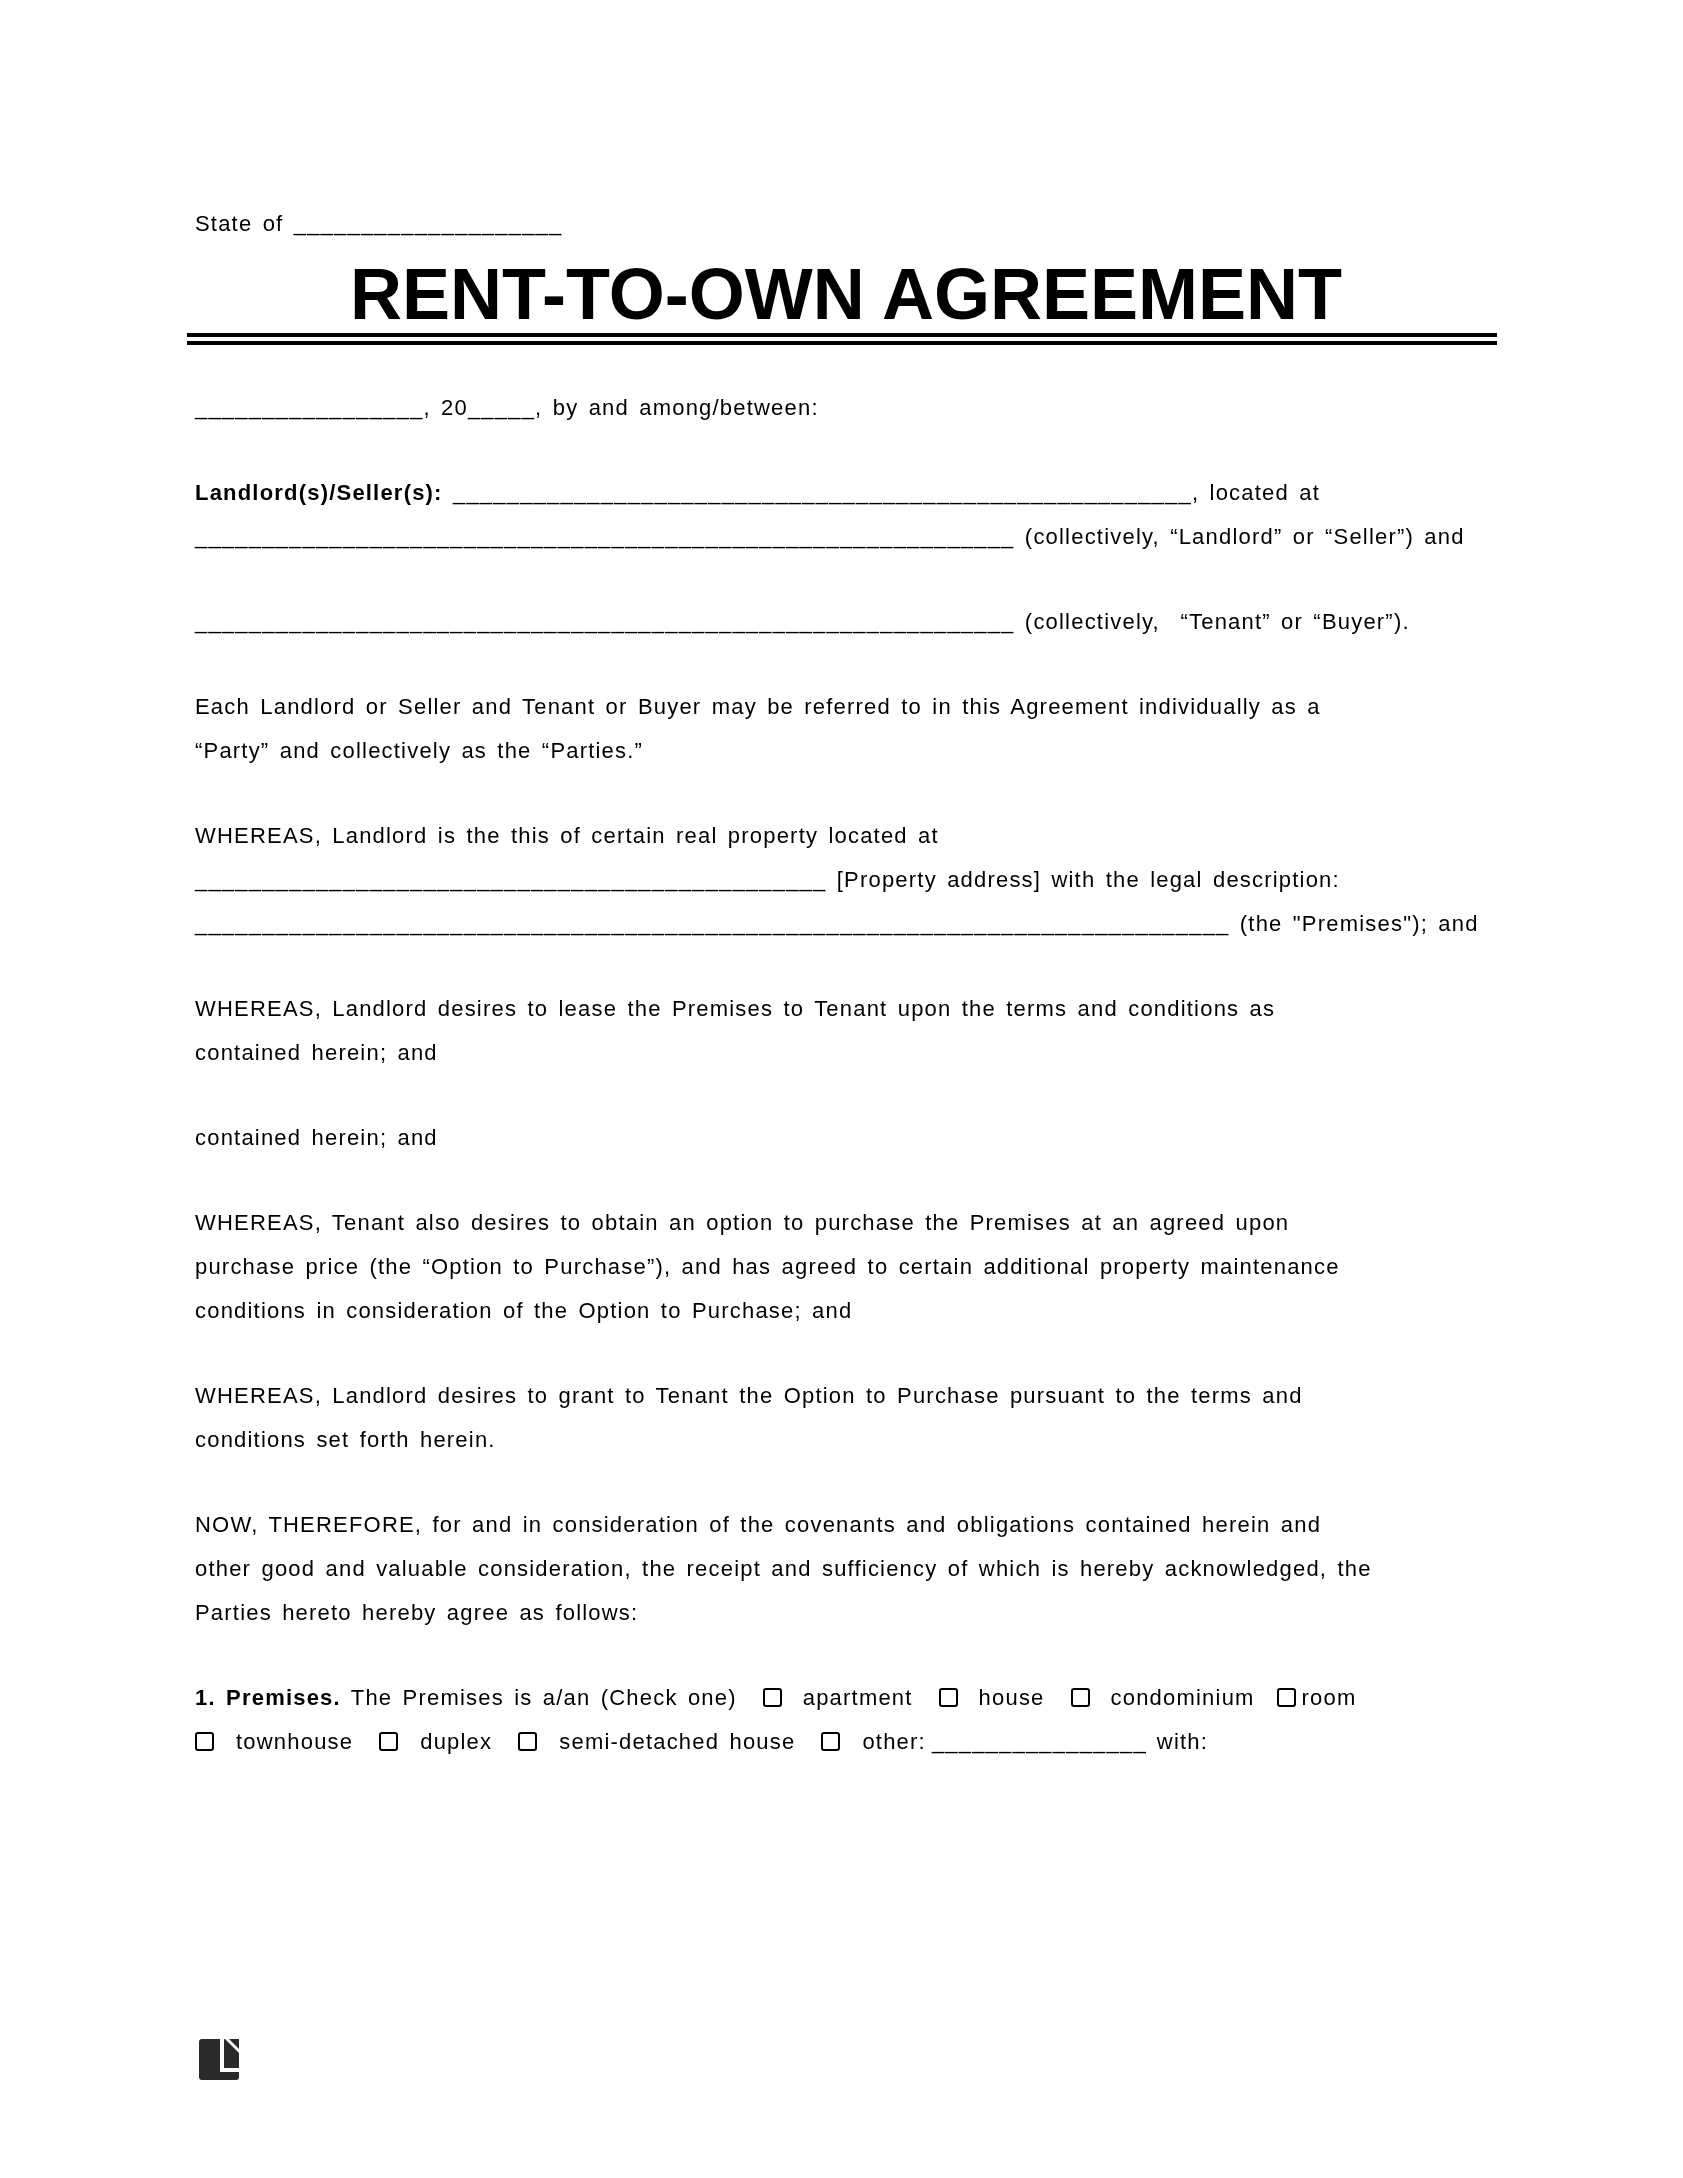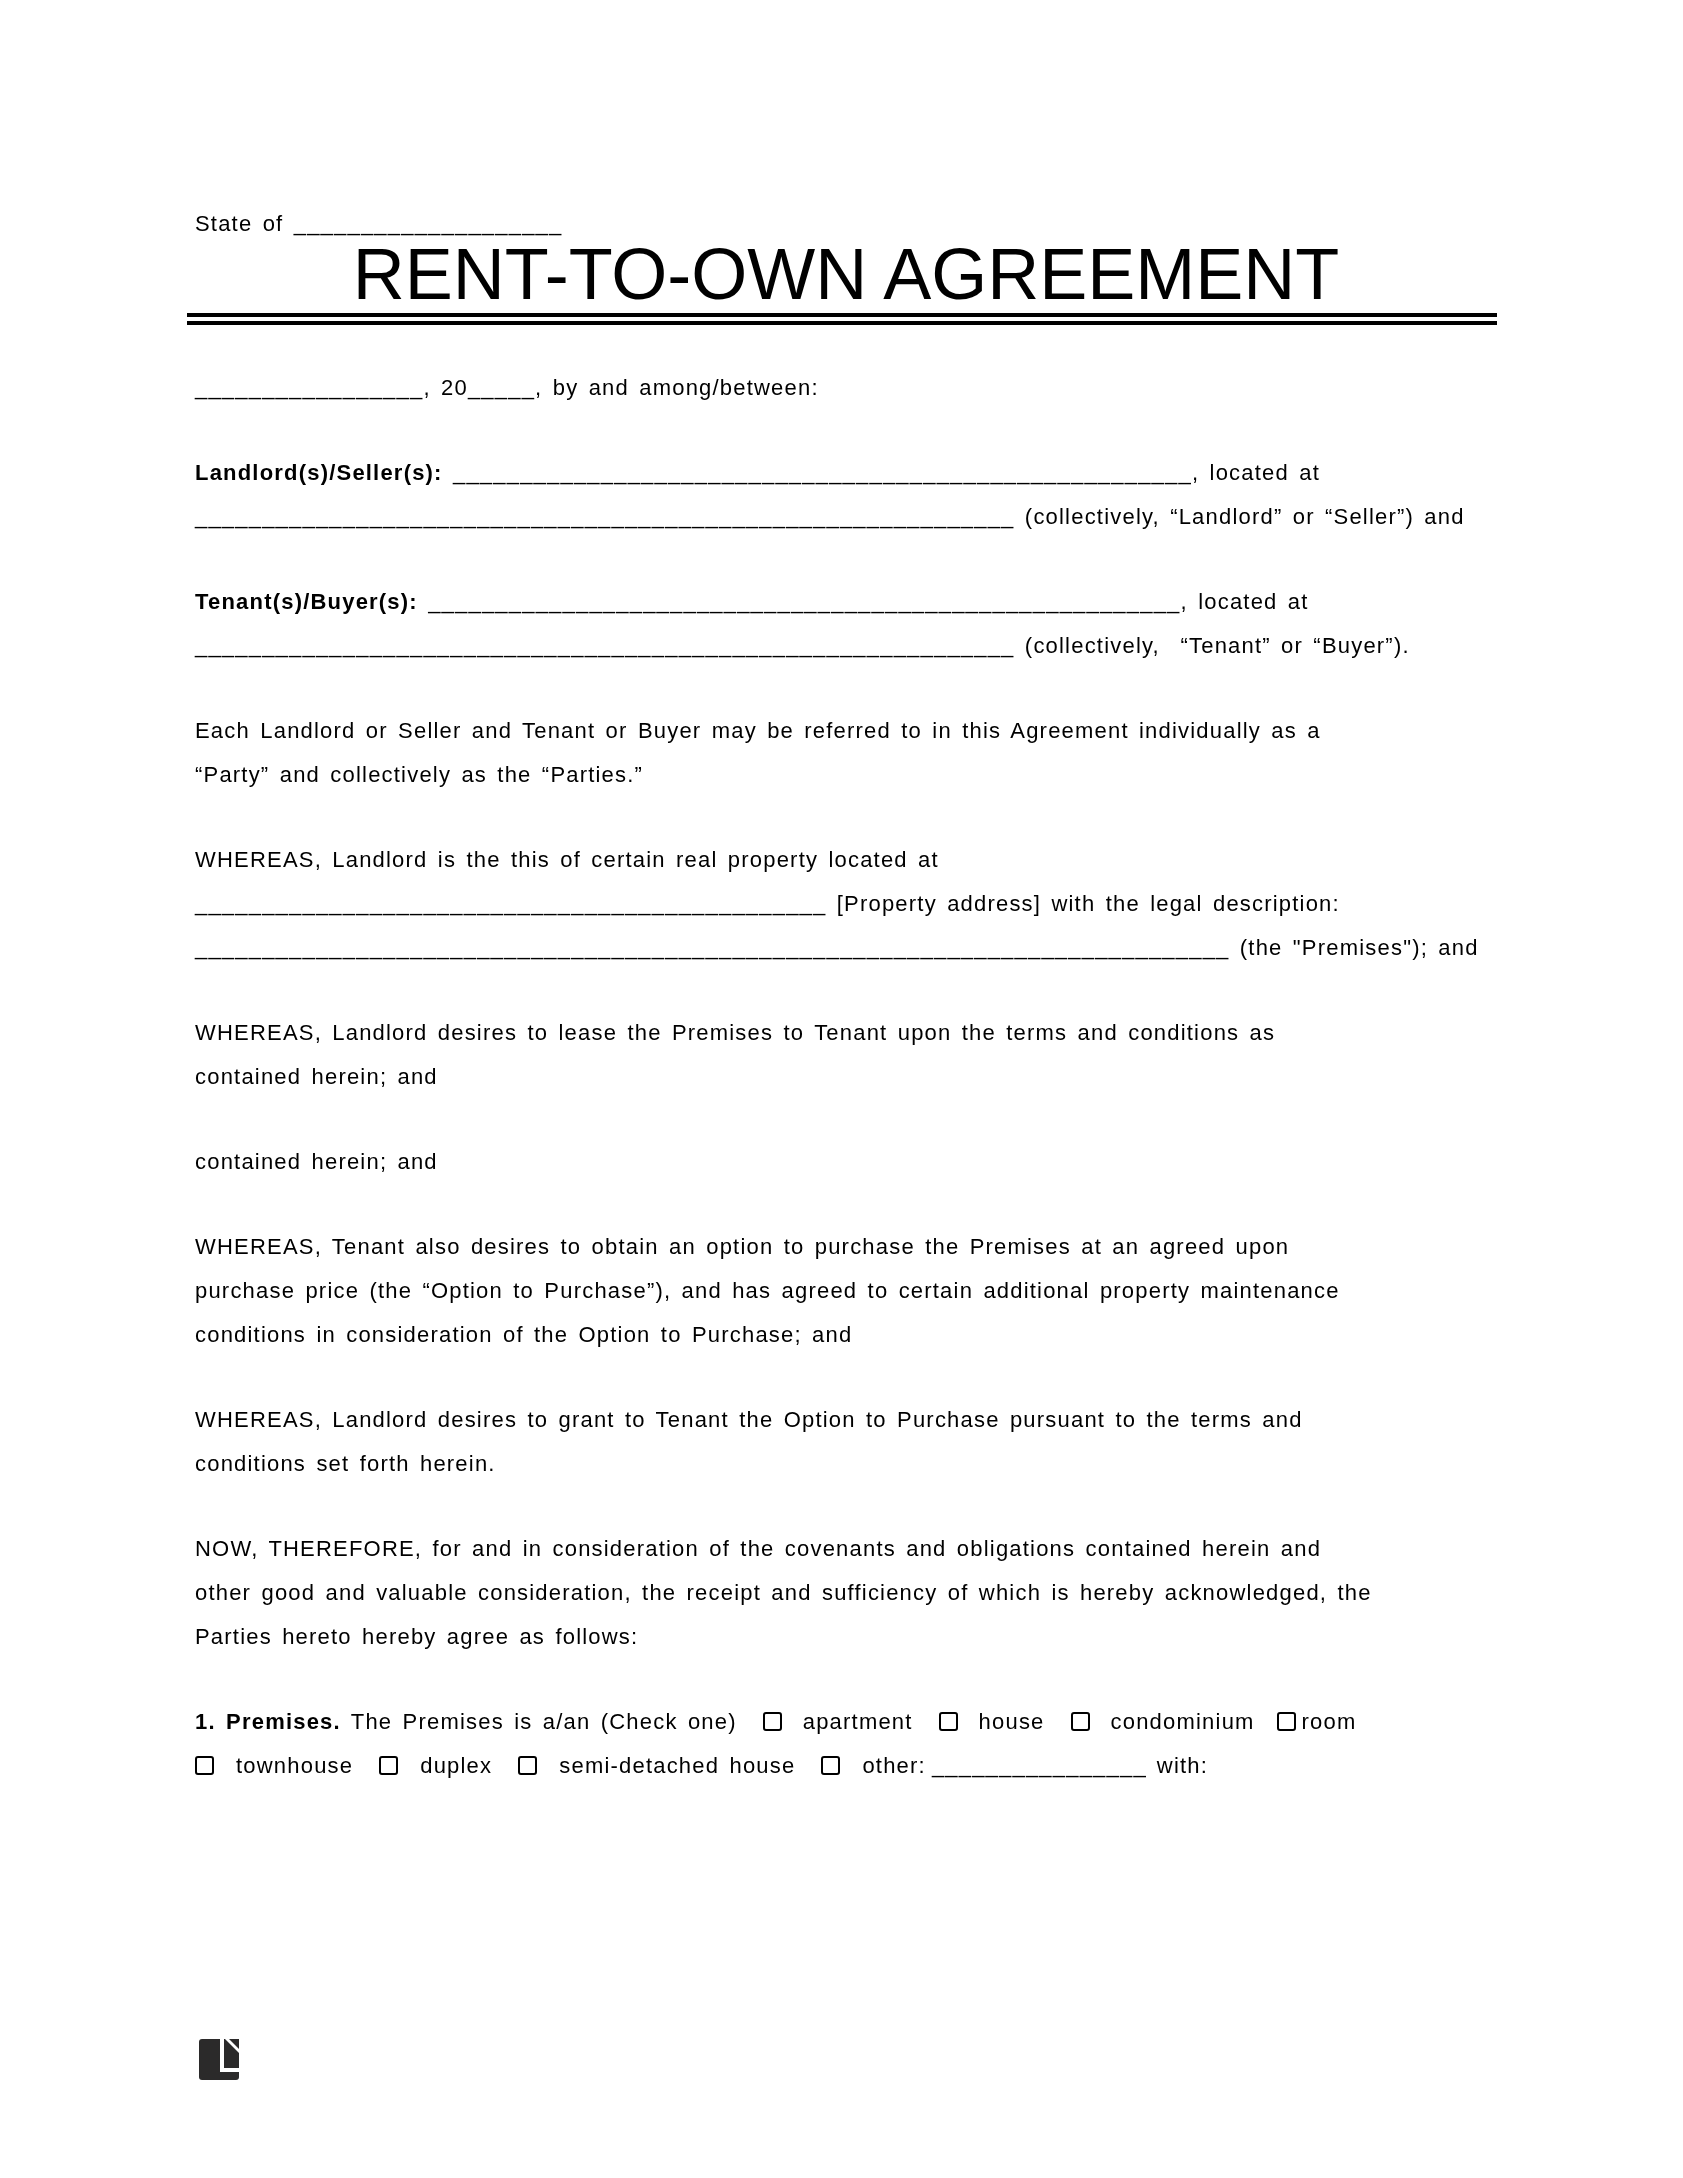--- a/index.html
+++ b/index.html
@@ -11,22 +11,22 @@
     color: #000000;
     font-size: 22px;
     letter-spacing: 1.2px;
     word-spacing: 3px;
     overflow: hidden;
   }
   .page { position: absolute; left: 0; top: 0; width: 1683px; height: 1783px; background: #ffffff; }
   .content { position: absolute; left: 195px; top: 0; width: 1302px; }
   .state-line { margin-top: 210px; line-height: 28px; white-space: pre; }
   .doc-title {
-    margin-top: 0;
-    font-size: 72px; line-height: 72px; font-weight: normal;
+    margin-top: 20px;
+    font-size: 72px; line-height: 72px; font-weight: bold;
     letter-spacing: 0; word-spacing: 0;
     text-align: center; white-space: pre;
   }
   .double-rule {
     margin-top: 3px; margin-left: -8px;
     width: 1310px; height: 12px;
     border-top: 4px solid #000; border-bottom: 4px solid #000;
   }
   .para { margin-top: 41px; }
   .para .line { line-height: 44px; white-space: pre; }
@@ -61,21 +61,20 @@
     <div class="para">
       <div class="line">_________________, 20_____, by and among/between:</div>
     </div>
 
     <div class="para">
       <div class="line"><span class="bold">Landlord(s)/Seller(s):</span><span> _______________________________________________________, located at</span></div>
       <div class="line">_____________________________________________________________ (collectively, “Landlord” or “Seller”) and</div>
     </div>
 
     <div class="para">
-      <div class="line"><span class="bold">Tenant(s)/Buyer(s):</span><span> ________________________________________________________, located at</span></div>
       <div class="line">_____________________________________________________________ (collectively,  “Tenant” or “Buyer”).</div>
     </div>
 
     <div class="para">
       <div class="line">Each Landlord or Seller and Tenant or Buyer may be referred to in this Agreement individually as a</div>
       <div class="line">“Party” and collectively as the “Parties.”</div>
     </div>
 
     <div class="para">
       <div class="line">WHEREAS, Landlord is the this of certain real property located at</div>

